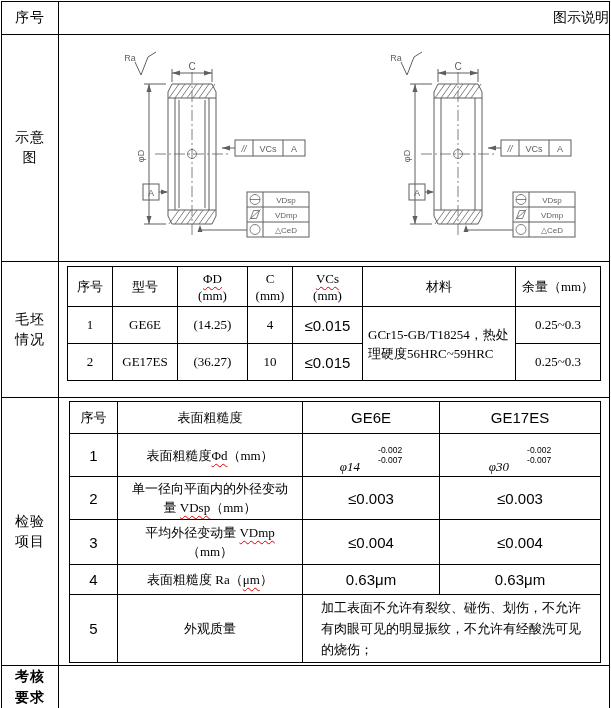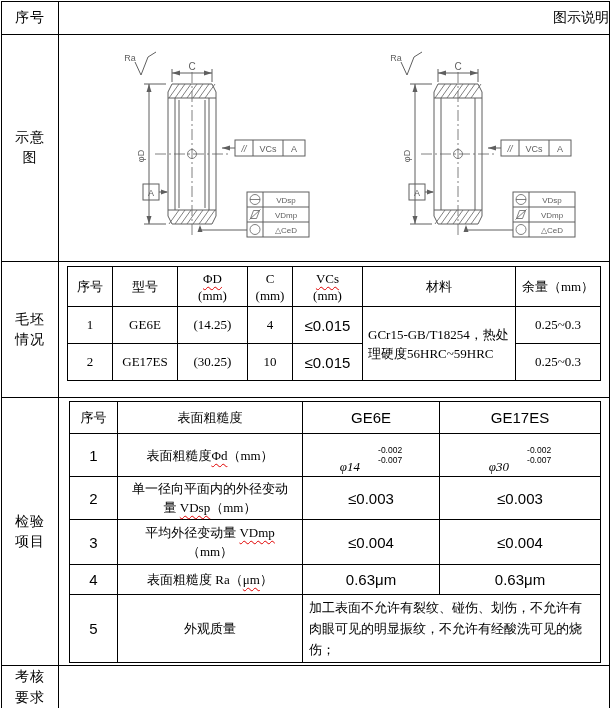--- a/index.html
+++ b/index.html
@@ -36,23 +36,23 @@
   .blank-tbl .hdr td { height:40px; line-height:17px; }
   .blank-tbl .drow td { height:37px; }
   .blank-tbl .mat-cell {
     text-align:left; padding:6px 5px; line-height:19px;
     word-break:break-all; font-size:13px;
   }
   .insp-tbl { width:531px; margin:3px 0 0 10px; font-size:13px; }
   .insp-tbl .hdr td { height:32px; }
   .insp-tbl .name-cell { padding:2px 8px; line-height:19px; }
   .insp-tbl .note-cell {
-    text-align:left; padding:2px 6px; line-height:21px; font-size:13px;
-  }
-  .assess-cell { height:42px; }
+    text-align:left; padding:2px 18px; line-height:21px; font-size:13px;
+  }
+  .assess-cell { height:42px;font-weight:bold; }
   .sans { font-family:"Liberation Sans","DejaVu Sans",sans-serif; font-size:15px; }
   .wavy {
     text-decoration:underline; text-decoration-style:wavy;
     text-decoration-color:#e00000; text-decoration-thickness:1px;
     text-underline-offset:3px;
   }
   .tol { display:inline-flex; align-items:center; justify-content:center; }
   .tol .base { font-style:italic; font-size:13px;margin-top:24px; }
   .tol .stack {
     display:inline-flex; flex-direction:column; align-items:flex-start;
@@ -313,21 +313,21 @@
           <td>GE6E</td>
           <td>(14.25)</td>
           <td>4</td>
           <td class="sans">≤0.015</td>
           <td class="mat-cell" rowspan="2">GCr15-GB/T18254，热处理硬度56HRC~59HRC</td>
           <td>0.25~0.3</td>
         </tr>
         <tr class="drow">
           <td>2</td>
           <td>GE17ES</td>
-          <td>(30.25)</td>
+          <td>(36.27)</td>
           <td>10</td>
           <td class="sans">≤0.015</td>
           <td>0.25~0.3</td>
         </tr>
       </tbody>
           </table>
     </td>
   </tr>
 
   <tr style="height:268px">

